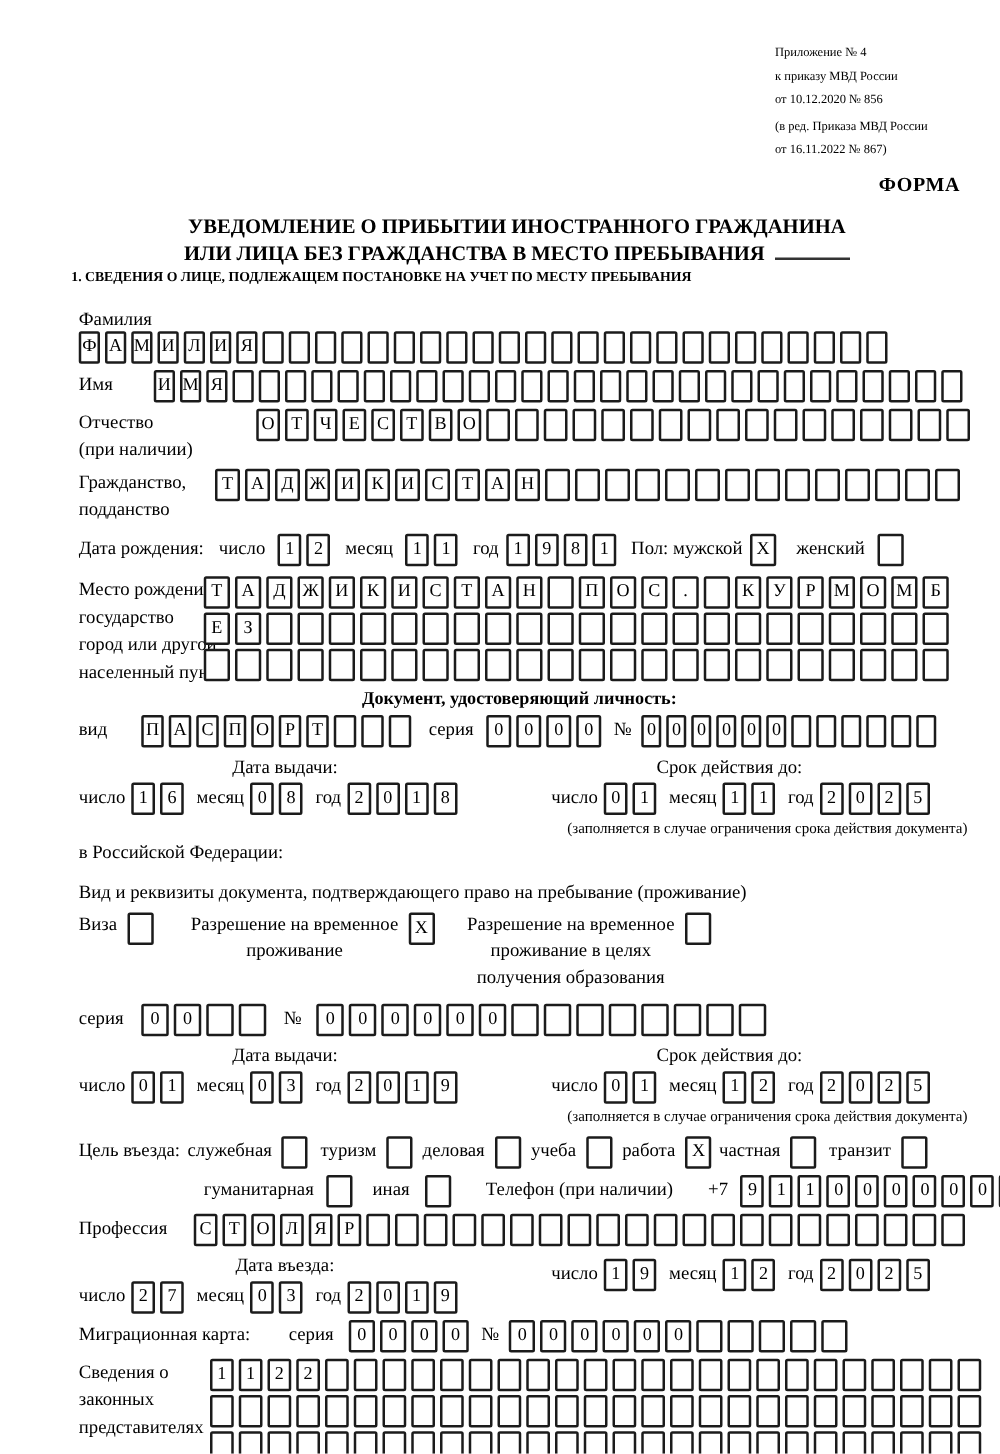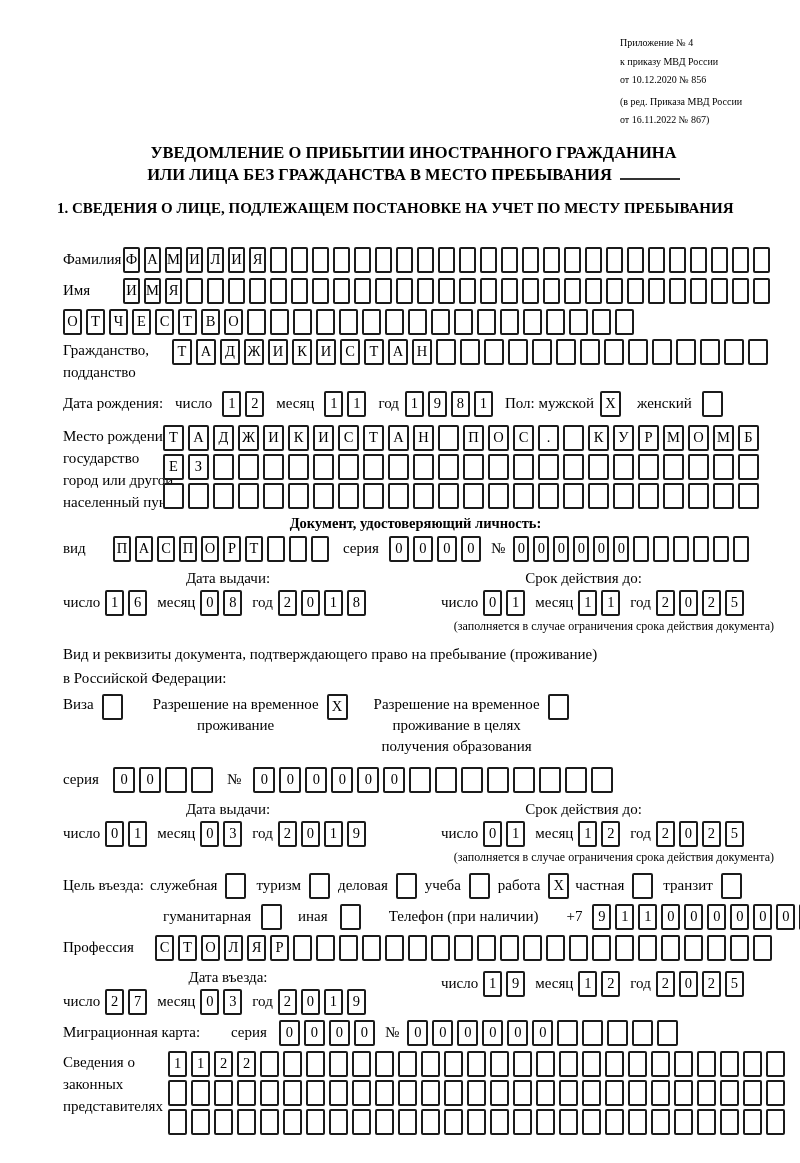--- a/index.html
+++ b/index.html
@@ -6,33 +6,33 @@
   .page{
     position:relative;width:800px;height:1163px;background:#fff;color:#000;
     font-family:"Liberation Serif",serif;box-sizing:border-box;
     padding:34px 26px 10px 63px;overflow:hidden;
   }
   .annex{margin-left:557px;font-size:10px;line-height:18.5px;}
   .annex .gap{margin-top:3px;}
   .forma{font-weight:bold;font-size:16px;text-align:right;margin:10px 6px 0 0;letter-spacing:.5px;}
   .title{margin-top:12px;text-align:center;font-weight:bold;font-size:16.5px;line-height:22px;margin-left:-10px;}
   .blank-line{display:inline-block;width:60px;border-bottom:2px solid #333;height:13px;margin-left:8px;}
-  .sec1{margin-top:14px;font-weight:bold;font-size:15px;margin-left:-6px;}
+  .sec1{margin-top:2px;font-weight:bold;font-size:11px;margin-left:-6px;}
   .lbl{font-size:15px;white-space:nowrap;}
   .row{display:flex;align-items:flex-start;}
   .cells{display:flex;gap:4px;flex:none;}
   .cell{
     box-sizing:border-box;flex:none;width:var(--cw,19px);height:26px;
     border:2px solid #1b1b1b;border-radius:2px;background:#fff;
     display:flex;align-items:center;justify-content:center;
     font-size:14.5px;line-height:1;
   }
   .cb .cell{width:21px;}
   .pt{padding-top:4px;}
-  .mt14{margin-top:30px;} .mt5{margin-top:5px;} .mt8{margin-top:8px;} .mt4{margin-top:4px;} .mt10{margin-top:10px;}
+  .mt14{margin-top:16px;flex-direction:column;} .mt5{margin-top:5px;} .mt8{margin-top:8px;} .mt4{margin-top:4px;} .mt10{margin-top:10px;}
   .lblcol{flex:none;}
   .lblcol div{font-size:15px;line-height:22px;white-space:nowrap;}
   .stack > .cells{margin-bottom:3px;}
   .center-b{text-align:center;font-weight:bold;font-size:14.5px;margin-top:2px;margin-left:-6px;}
   .dates{display:flex;margin-top:7px;}
   .dcol-l{width:330px;flex:none;}
   .dcol-r{flex:1;}
   .dtitle{text-align:center;font-size:15px;line-height:18px;}
   .dline{display:flex;align-items:center;margin-top:3px;}
   .dline .lbl{margin-right:5px;}
@@ -48,20 +48,21 @@
 
 <div class="page">
 
   <div class="annex">
     <div>Приложение № 4</div>
     <div>к приказу МВД России</div>
     <div>от 10.12.2020 № 856</div>
     <div class="gap">(в ред. Приказа МВД России</div>
     <div>от 16.11.2022 № 867)</div>
   </div>
+  <div class="forma">ФОРМА</div>
 
   <div class="title">
     <div>УВЕДОМЛЕНИЕ О ПРИБЫТИИ ИНОСТРАННОГО ГРАЖДАНИНА</div>
     <div><span>ИЛИ ЛИЦА БЕЗ ГРАЖДАНСТВА В МЕСТО ПРЕБЫВАНИЯ</span><span class="blank-line"></span></div>
   </div>
 
   <div class="sec1">1. СВЕДЕНИЯ О ЛИЦЕ, ПОДЛЕЖАЩЕМ ПОСТАНОВКЕ НА УЧЕТ ПО МЕСТУ ПРЕБЫВАНИЯ</div>
 
   <div class="row mt14">
     <div class="lbl pt lblcol" style="width:60px">Фамилия</div>
@@ -131,20 +132,24 @@
         <div class="cell"></div>
         <div class="cell"></div>
         <div class="cell"></div>
         <div class="cell"></div>
         <div class="cell"></div>
         <div class="cell"></div>
       </div>
   </div>
 
   <div class="row mt5">
+    <div class="lblcol" style="width:142px">
+      <div>Отчество</div>
+      <div>(при наличии)</div>
+    </div>
     <div class="cells" style="--cw:19px">
         <div class="cell">О</div>
         <div class="cell">Т</div>
         <div class="cell">Ч</div>
         <div class="cell">Е</div>
         <div class="cell">С</div>
         <div class="cell">Т</div>
         <div class="cell">В</div>
         <div class="cell">О</div>
         <div class="cell"></div>
@@ -400,22 +405,22 @@
             <div class="cell">2</div>
             <div class="cell">0</div>
             <div class="cell">2</div>
             <div class="cell">5</div>
           </div>
       </div>
       <div class="dnote">(заполняется в случае ограничения срока действия документа)</div>
     </div>
   </div>
 
+  <div class="lbl" style="line-height:24px">в Российской Федерации:</div>
   <div class="lbl mt8" style="line-height:24px">Вид и реквизиты документа, подтверждающего право на пребывание (проживание)</div>
-  <div class="lbl" style="line-height:24px">в Российской Федерации:</div>
 
   <div class="row mt4">
     <div class="opt">
       <span class="optlbl">Виза</span>
       <div class="cells cb box">
           <div class="cell"></div>
         </div>
     </div>
     <div class="opt" style="margin-left:30px">
       <div class="optlbl">

